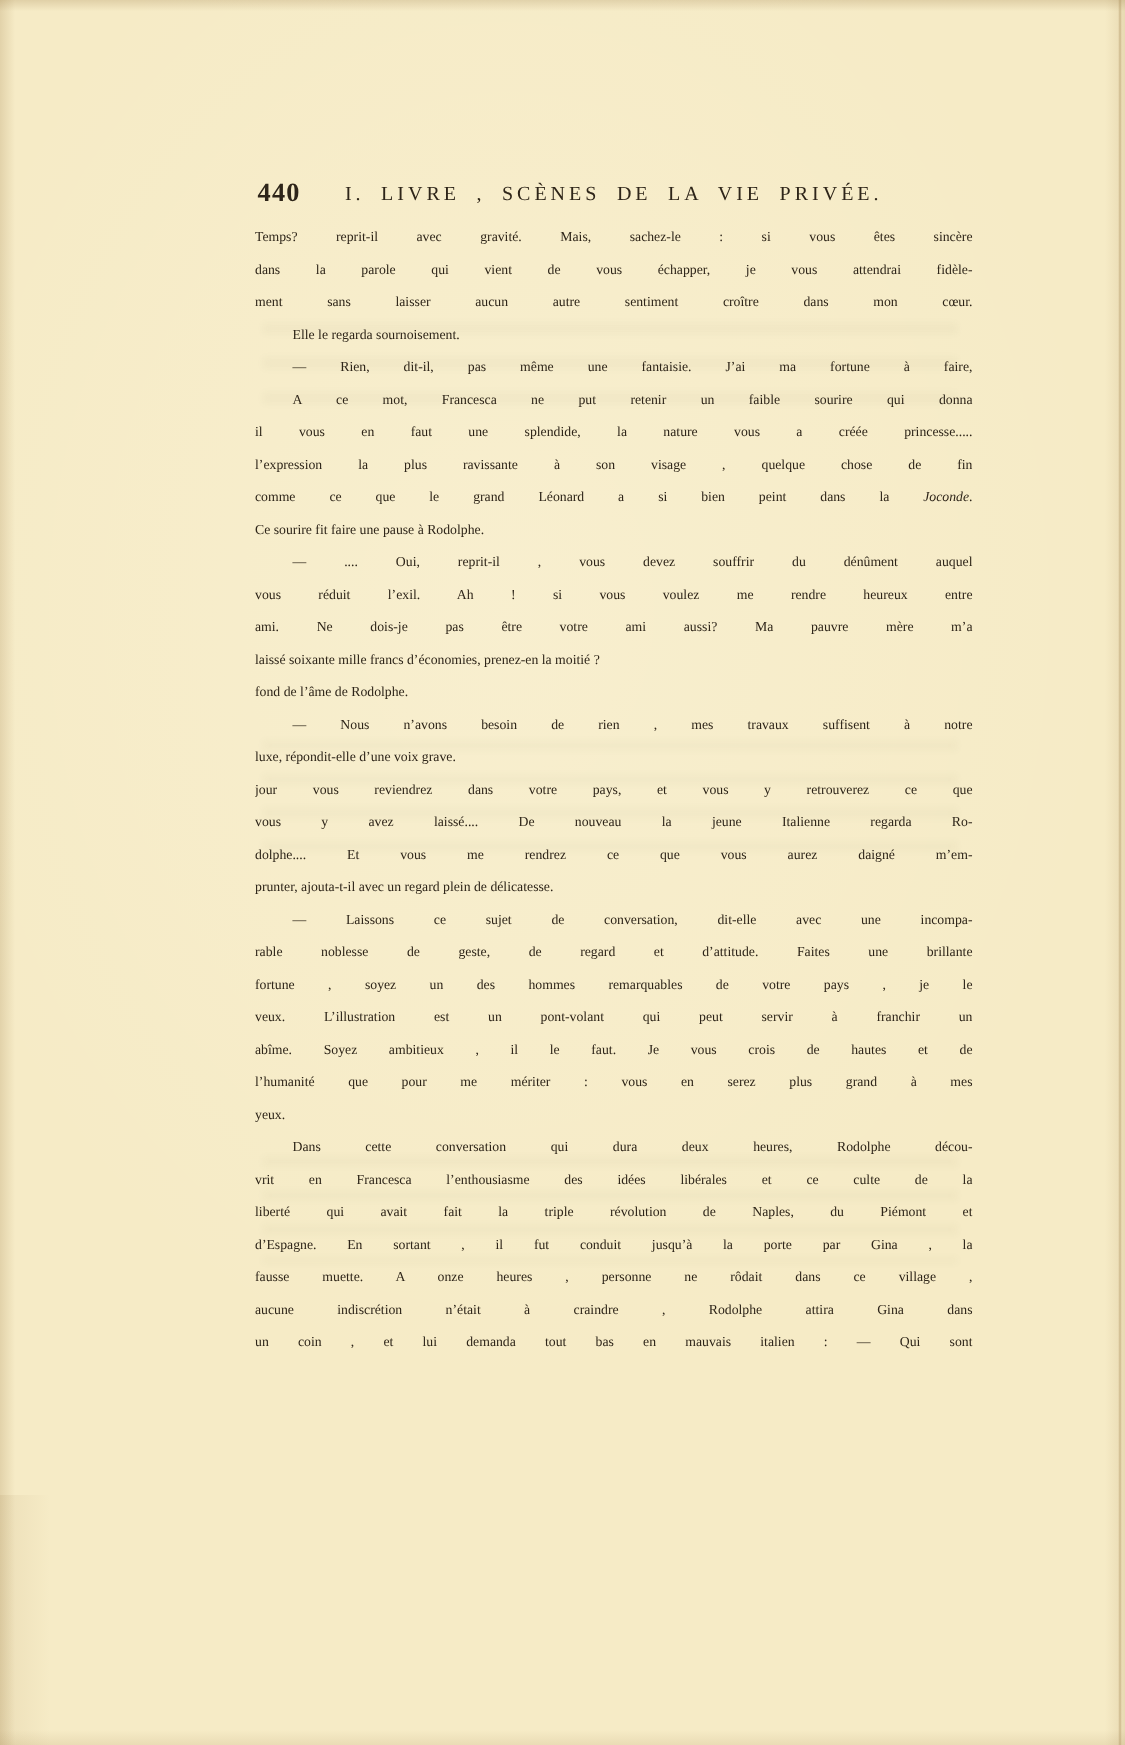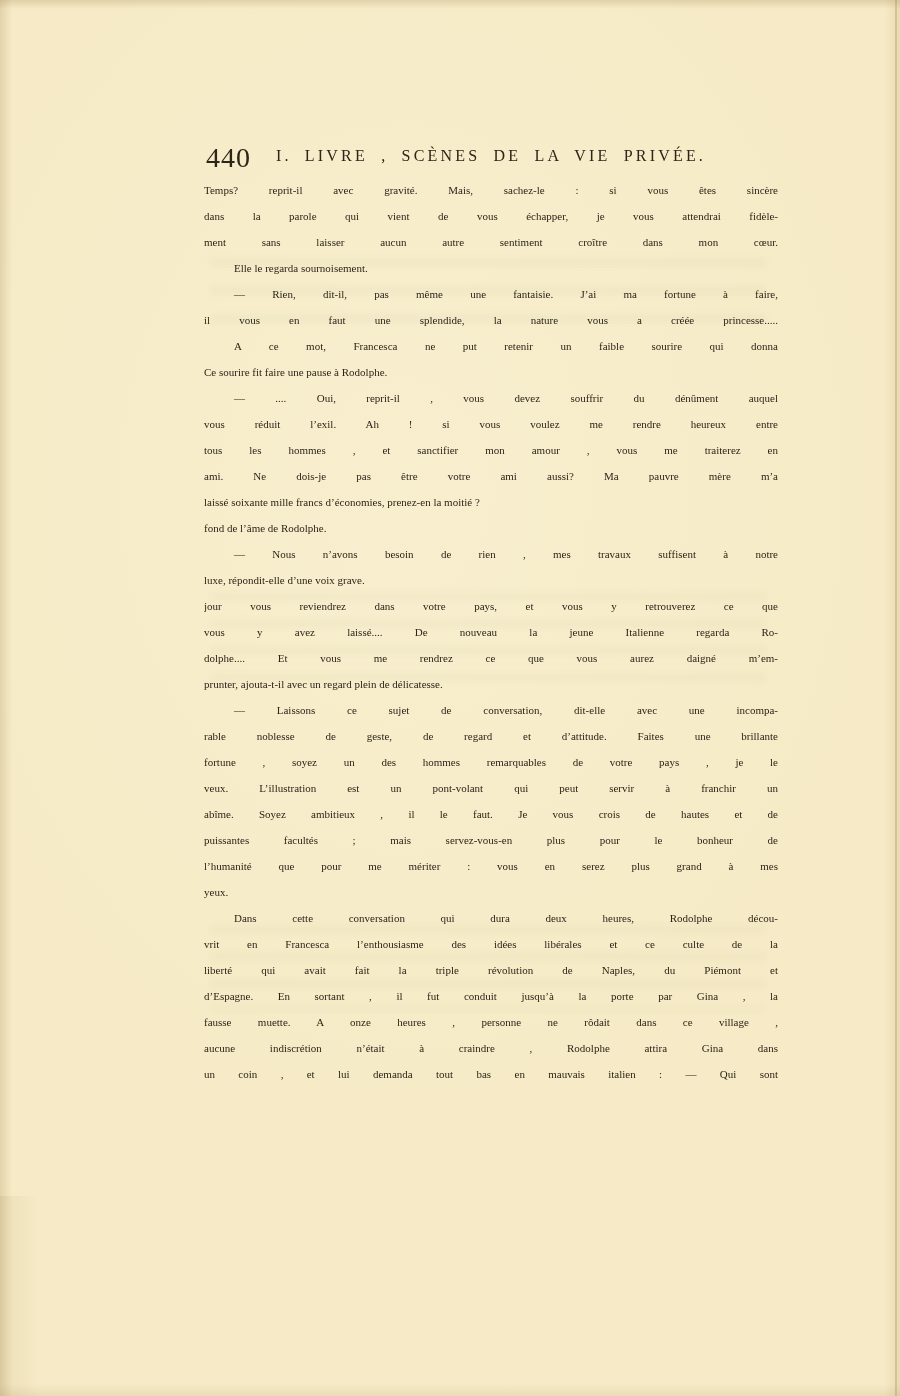--- a/index.html
+++ b/index.html
@@ -25,21 +25,21 @@
   }
   .edge-bottom-left {
     position: absolute; left: 0; bottom: 0; width: 40px; height: 200px;
     background: linear-gradient(90deg, rgba(146,112,58,0.10), rgba(146,112,58,0));
   }
   .header {
     position: absolute; left: 204px; top: 144px; width: 574px; height: 30px;
   }
   .pagenum {
     position: absolute; left: 2px; top: -2px;
-    font-size: 28px; letter-spacing: 1px;
+    font-size: 21px; letter-spacing: 1px; font-weight: bold;
   }
   .running-title {
     display: block; text-align: center;
     font-size: 16px; letter-spacing: 3.2px; word-spacing: 6px;
     padding-top: 3px;
   }
   .textblock {
     position: absolute; left: 204px; top: 177px; width: 574px;
   }
   .line {
@@ -80,41 +80,41 @@
     <span class="pagenum">440</span>
     <span class="running-title">I. LIVRE , SCÈNES DE LA VIE PRIVÉE.</span>
   </div>
 
   <div class="textblock" id="textblock">
       <div class="line"><span>Temps? reprit-il avec gravité. Mais, sachez-le : si vous êtes sincère</span></div>
       <div class="line"><span>dans la parole qui vient de vous échapper, je vous attendrai fidèle-</span></div>
       <div class="line"><span>ment sans laisser aucun autre sentiment croître dans mon cœur.</span></div>
       <div class="line indent endline"><span>Elle le regarda sournoisement.</span></div>
       <div class="line indent"><span>— Rien, dit-il, pas même une fantaisie. J’ai ma fortune à faire,</span></div>
+      <div class="line indent"><span>A ce mot, Francesca ne put retenir un faible sourire qui donna</span></div>
       <div class="line"><span>il vous en faut une splendide, la nature vous a créée princesse.....</span></div>
-      <div class="line indent"><span>A ce mot, Francesca ne put retenir un faible sourire qui donna</span></div>
+      <div class="line"><span>l’expression la plus ravissante à son visage , quelque chose de fin</span></div>
+      <div class="line"><span>comme ce que le grand Léonard a si bien peint dans la </span><i>Joconde</i><span>.</span></div>
       <div class="line endline"><span>Ce sourire fit faire une pause à Rodolphe.</span></div>
       <div class="line indent"><span>— .... Oui, reprit-il , vous devez souffrir du dénûment auquel</span></div>
       <div class="line"><span>vous réduit l’exil. Ah ! si vous voulez me rendre heureux entre</span></div>
-      <div class="line"><span>tous les hommes , et sanctifier mon amour , vous me traiterez en</span></div>
       <div class="line"><span>ami. Ne dois-je pas être votre ami aussi? Ma pauvre mère m’a</span></div>
       <div class="line endline"><span>laissé soixante mille francs d’économies, prenez-en la moitié ?</span></div>
       <div class="line endline"><span>fond de l’âme de Rodolphe.</span></div>
       <div class="line indent"><span>— Nous n’avons besoin de rien , mes travaux suffisent à notre</span></div>
       <div class="line endline"><span>luxe, répondit-elle d’une voix grave.</span></div>
       <div class="line"><span>jour vous reviendrez dans votre pays, et vous y retrouverez ce que</span></div>
       <div class="line"><span>vous y avez laissé.... De nouveau la jeune Italienne regarda Ro-</span></div>
       <div class="line"><span>dolphe.... Et vous me rendrez ce que vous aurez daigné m’em-</span></div>
       <div class="line endline"><span>prunter, ajouta-t-il avec un regard plein de délicatesse.</span></div>
       <div class="line indent"><span>— Laissons ce sujet de conversation, dit-elle avec une incompa-</span></div>
       <div class="line"><span>rable noblesse de geste, de regard et d’attitude. Faites une brillante</span></div>
       <div class="line"><span>fortune , soyez un des hommes remarquables de votre pays , je le</span></div>
       <div class="line"><span>veux. L’illustration est un pont-volant qui peut servir à franchir un</span></div>
       <div class="line"><span>abîme. Soyez ambitieux , il le faut. Je vous crois de hautes et de</span></div>
-      <div class="line"><span>puissantes facultés ; mais servez-vous-en plus pour le bonheur de</span></div>
       <div class="line"><span>l’humanité que pour me mériter : vous en serez plus grand à mes</span></div>
       <div class="line endline"><span>yeux.</span></div>
       <div class="line indent"><span>Dans cette conversation qui dura deux heures, Rodolphe décou-</span></div>
       <div class="line"><span>vrit en Francesca l’enthousiasme des idées libérales et ce culte de la</span></div>
       <div class="line"><span>liberté qui avait fait la triple révolution de Naples, du Piémont et</span></div>
       <div class="line"><span>d’Espagne. En sortant , il fut conduit jusqu’à la porte par Gina , la</span></div>
       <div class="line"><span>fausse muette. A onze heures , personne ne rôdait dans ce village ,</span></div>
       <div class="line"><span>aucune indiscrétion n’était à craindre , Rodolphe attira Gina dans</span></div>
       <div class="line"><span>un coin , et lui demanda tout bas en mauvais italien : — Qui sont</span></div>
     </div>

